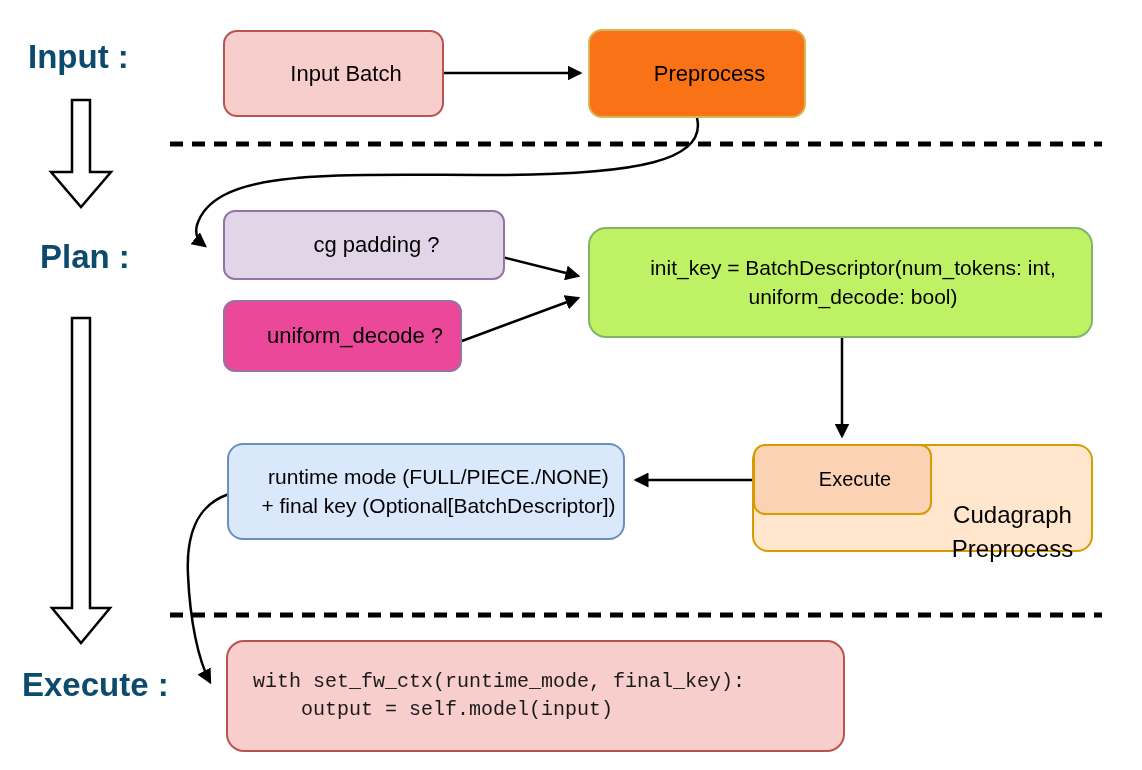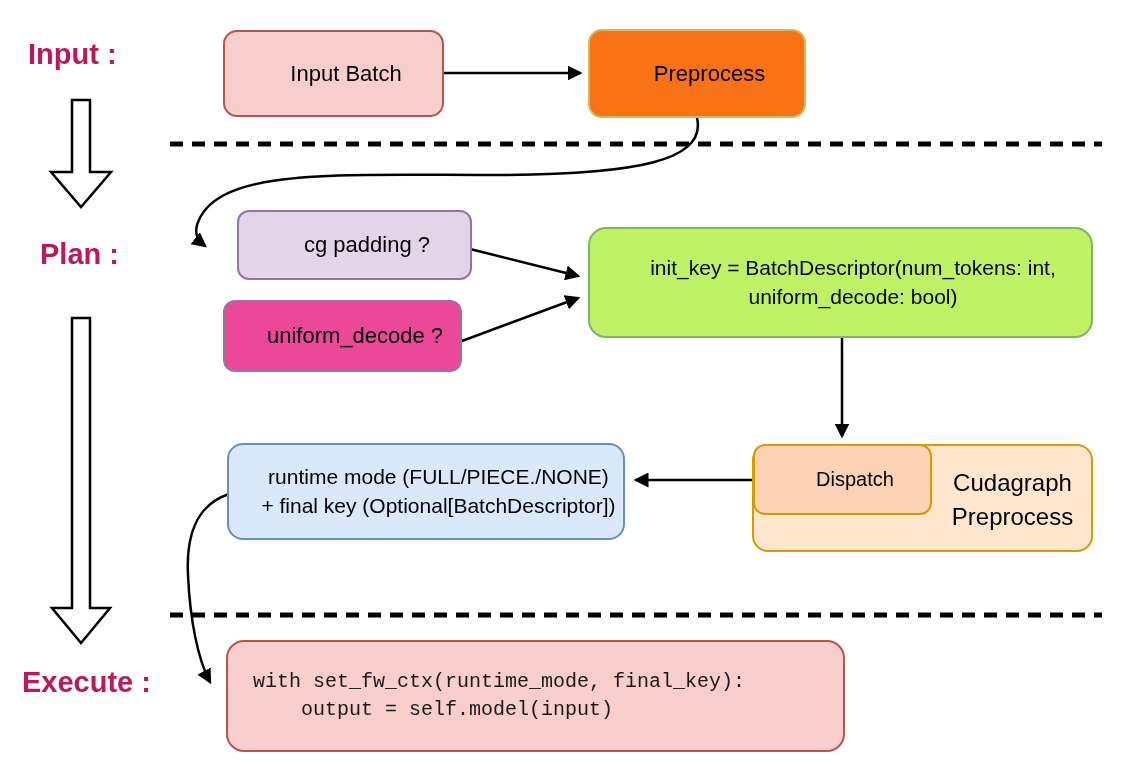--- a/index.html
+++ b/index.html
@@ -8,42 +8,42 @@
     width:1142px;height:770px;
     background:#ffffff;
     font-family:"Liberation Sans", sans-serif;
     color:#000000;
     overflow:hidden;
   }
   #wires{position:absolute;left:0;top:0;width:1142px;height:770px;}
   .stage-label{
     position:absolute;
     font-weight:bold;
-    font-size:29px;
-    color:#be185d;
+    font-size:33px;
+    color:#0c4a6e;
     white-space:nowrap;
   }
   .node{
     position:absolute;
     display:flex;
     flex-direction:column;
     align-items:center;
     justify-content:center;
     border:2px solid #000;
     border-radius:14px;
     box-sizing:border-box;
     text-align:center;
     line-height:1.35;
     padding-left:25px;
   }
   .node .ln{display:block;white-space:pre;}
   .fs22{font-size:22px;}
   .fs21{font-size:21px;}
   .fs20{font-size:20px;}
-  .fs24{font-size:24px;line-height:1.4;}
+  .fs24{font-size:24px;line-height:1.4;margin-top:32px;}
   .code{
     font-family:"Liberation Mono","DejaVu Sans Mono",monospace;
     font-size:20px;
     align-items:flex-start;
     justify-content:center;
     text-align:left;
     line-height:1.4;
     color:#1a1a1a;
   }
 </style>
@@ -79,37 +79,37 @@
   <div class="stage-label" style="left:22px;top:666px;">Execute :</div>
 
   <div class="node fs22" style="left: 223px; top: 30px; width: 221px; height: 87px; background-color: rgb(248, 206, 204); border-color: rgb(184, 84, 80);">
     <span class="ln">Input Batch</span>
   </div>
 
   <div class="node fs22" style="left: 588px; top: 29px; width: 218px; height: 89px; background-color: #f97316; border-color: rgb(214, 182, 86);">
     <span class="ln">Preprocess</span>
   </div>
 
-  <div class="node fs22" style="left: 223px; top: 210px; width: 235px; height: 70px; border-radius: 12px; background-color: rgb(225, 213, 231); border-color: rgb(150, 115, 166); margin-left: 14px;">
+  <div class="node fs22" style="left: 223px; top: 210px; width: 282px; height: 70px; border-radius: 12px; background-color: rgb(225, 213, 231); border-color: rgb(150, 115, 166);">
     <span class="ln">cg padding ?</span>
   </div>
 
   <div class="node fs22" style="left: 223px; top: 300px; width: 239px; height: 72px; border-radius: 12px; background-color: #ec4899; border-color: rgb(150, 115, 166);">
     <span class="ln">uniform_decode ?</span>
   </div>
 
   <div class="node fs21" style="left: 588px; top: 227px; width: 505px; height: 111px; border-radius: 18px; background-color: #bef264; border-color: rgb(130, 179, 102);">
     <span class="ln">init_key = BatchDescriptor(num_tokens: int,</span>
     <span class="ln">uniform_decode: bool)</span>
   </div>
 
   <div class="node" style="left: 752px; top: 444px; width: 341px; height: 108px; border-radius: 16px; background-color: rgb(255, 230, 204); border-color: rgb(215, 155, 0);">
   </div>
   <div class="node fs20" style="left: 753px; top: 444px; width: 179px; height: 71px; border-radius: 12px; background-color: rgb(251, 210, 179); border-color: rgb(215, 155, 0);">
-    <span class="ln">Dispatch</span>
+    <span class="ln">Execute</span>
   </div>
   <div class="fs24" style="position:absolute;left:932px;top:466px;width:161px;text-align:center;">
     <span class="ln" style="display:block;">Cudagraph</span>
     <span class="ln" style="display:block;">Preprocess</span>
   </div>
 
   <div class="node fs21" style="left: 227px; top: 443px; width: 398px; height: 97px; border-radius: 16px; background-color: rgb(218, 232, 252); border-color: rgb(108, 142, 191);">
     <span class="ln">runtime mode (FULL/PIECE./NONE)</span>
     <span class="ln">+ final key (Optional[BatchDescriptor])</span>
   </div>

